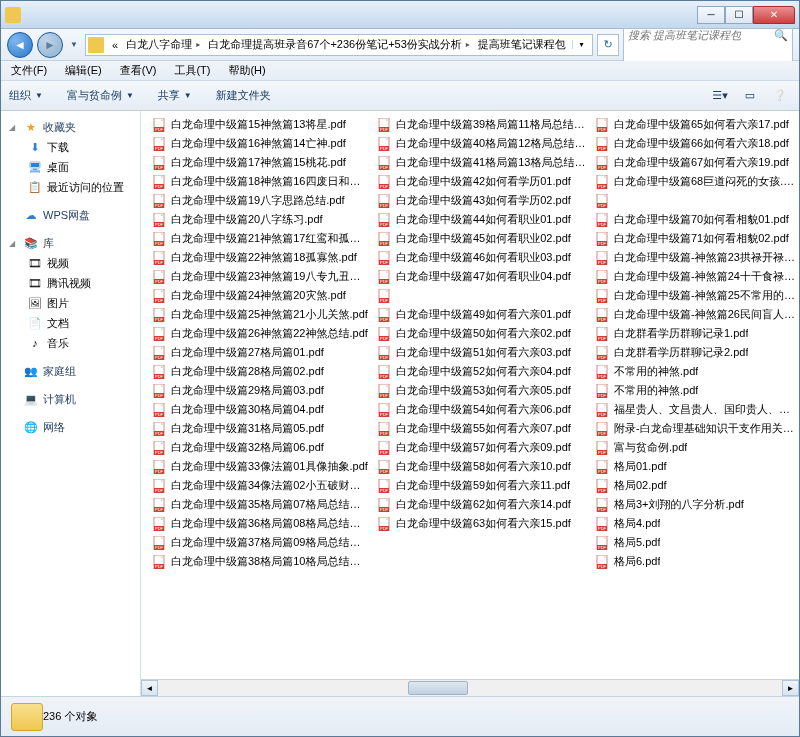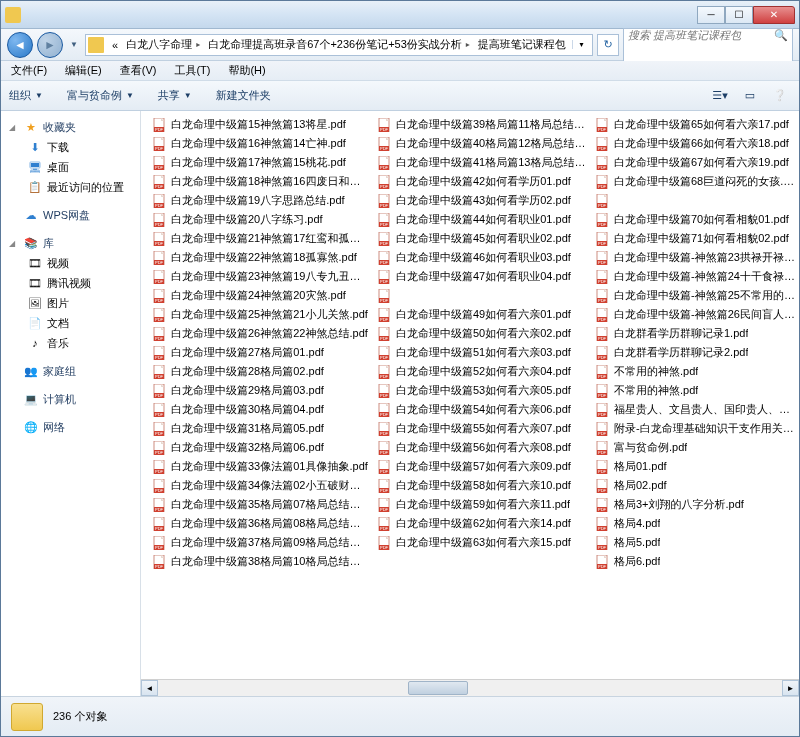--- a/index.html
+++ b/index.html
@@ -45,21 +45,21 @@
 .file-area { flex: 1; display: flex; flex-direction: row; overflow: hidden; padding: 4px 0 0 8px; }
 .file-col { display: flex; flex-direction: column; }
 .file-item { display: flex; align-items: center; gap: 4px; padding: 1px 4px; cursor: pointer; white-space: nowrap; height: 19px; }
 .pdf-icon { width: 14px; height: 14px; flex-shrink: 0; }
 .pdf-icon svg { width: 14px; height: 14px; }
 .file-name { font-size: 11px; overflow: hidden; text-overflow: ellipsis; }
 .hscroll { height: 17px; background: #f0f0f0; border-top: 1px solid #d0d0d0; position: relative; }
 .hscroll-track { position: absolute; left: 17px; right: 17px; top: 0; bottom: 0; }
 .hscroll-thumb { position: absolute; left: 40%; width: 60px; top: 1px; bottom: 1px; background: linear-gradient(180deg,#e0e8f0,#c0d0e0); border: 1px solid #a0b4c8; border-radius: 2px; cursor: pointer; }
 .hscroll-btn { position: absolute; width: 17px; top: 0; bottom: 0; background: linear-gradient(180deg,#f0f4f8,#d8e4f0); border: 1px solid #b0c4d8; cursor: pointer; display: flex; align-items: center; justify-content: center; font-size: 8px; }
-.statusbar { height: 40px; background: linear-gradient(180deg,#f0f4f9,#e4ecf4); border-top: 1px solid #c8d4e0; display: flex; align-items: center; padding: 0 10px; gap: 10px; }
+.statusbar { height: 40px; background: linear-gradient(180deg,#f0f4f9,#e4ecf4); border-top: 1px solid #c8d4e0; display: flex; align-items: center; padding: 0 10px; gap: 0; }
 .status-folder { width: 32px; height: 28px; background: linear-gradient(180deg,#f8e090,#f0c850); border-radius: 3px; border: 1px solid #d0a830; }
 </style>
 </head>
 <body>
 
 <div class="window">
 
   <div class="titlebar">
     <div class="titlebar-left">
       <div class="win-icon"></div>
@@ -580,29 +580,20 @@
                 </svg></span>
               <span class="file-name">白龙命理中级篇55如何看六亲07.pdf</span>
             </div>
             <div class="file-item">
               <span class="pdf-icon"><svg viewBox="0 0 14 14">
                   <rect x="1" y="0" width="10" height="14" fill="#fff" stroke="#c07060" stroke-width="0.8"></rect>
                   <rect x="1" y="9" width="10" height="5" fill="#d04030"></rect>
                   <text x="6" y="13" font-size="4" fill="#fff" text-anchor="middle" font-family="Arial">PDF</text>
                   <path d="M8 0 L11 3 L8 3 Z" fill="#e8d8d0"></path>
                 </svg></span>
-              <span class="file-name">白龙命理中级篇56如何看六亲08.pdf</span>
-            </div>
-            <div class="file-item">
-              <span class="pdf-icon"><svg viewBox="0 0 14 14">
-                  <rect x="1" y="0" width="10" height="14" fill="#fff" stroke="#c07060" stroke-width="0.8"></rect>
-                  <rect x="1" y="9" width="10" height="5" fill="#d04030"></rect>
-                  <text x="6" y="13" font-size="4" fill="#fff" text-anchor="middle" font-family="Arial">PDF</text>
-                  <path d="M8 0 L11 3 L8 3 Z" fill="#e8d8d0"></path>
-                </svg></span>
               <span class="file-name">白龙命理中级篇57如何看六亲09.pdf</span>
             </div>
             <div class="file-item">
               <span class="pdf-icon"><svg viewBox="0 0 14 14">
                   <rect x="1" y="0" width="10" height="14" fill="#fff" stroke="#c07060" stroke-width="0.8"></rect>
                   <rect x="1" y="9" width="10" height="5" fill="#d04030"></rect>
                   <text x="6" y="13" font-size="4" fill="#fff" text-anchor="middle" font-family="Arial">PDF</text>
                   <path d="M8 0 L11 3 L8 3 Z" fill="#e8d8d0"></path>
                 </svg></span>
               <span class="file-name">白龙命理中级篇58如何看六亲10.pdf</span>

